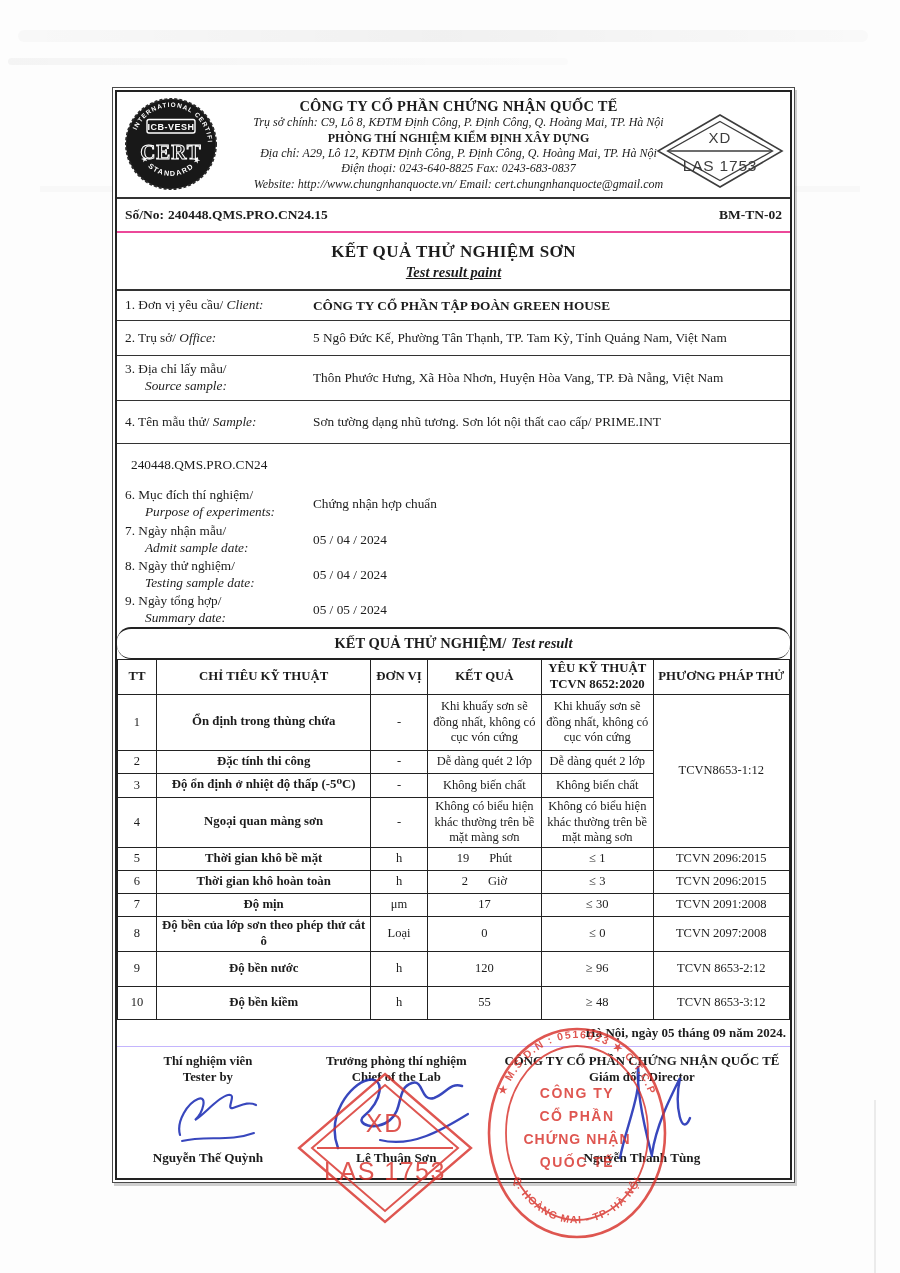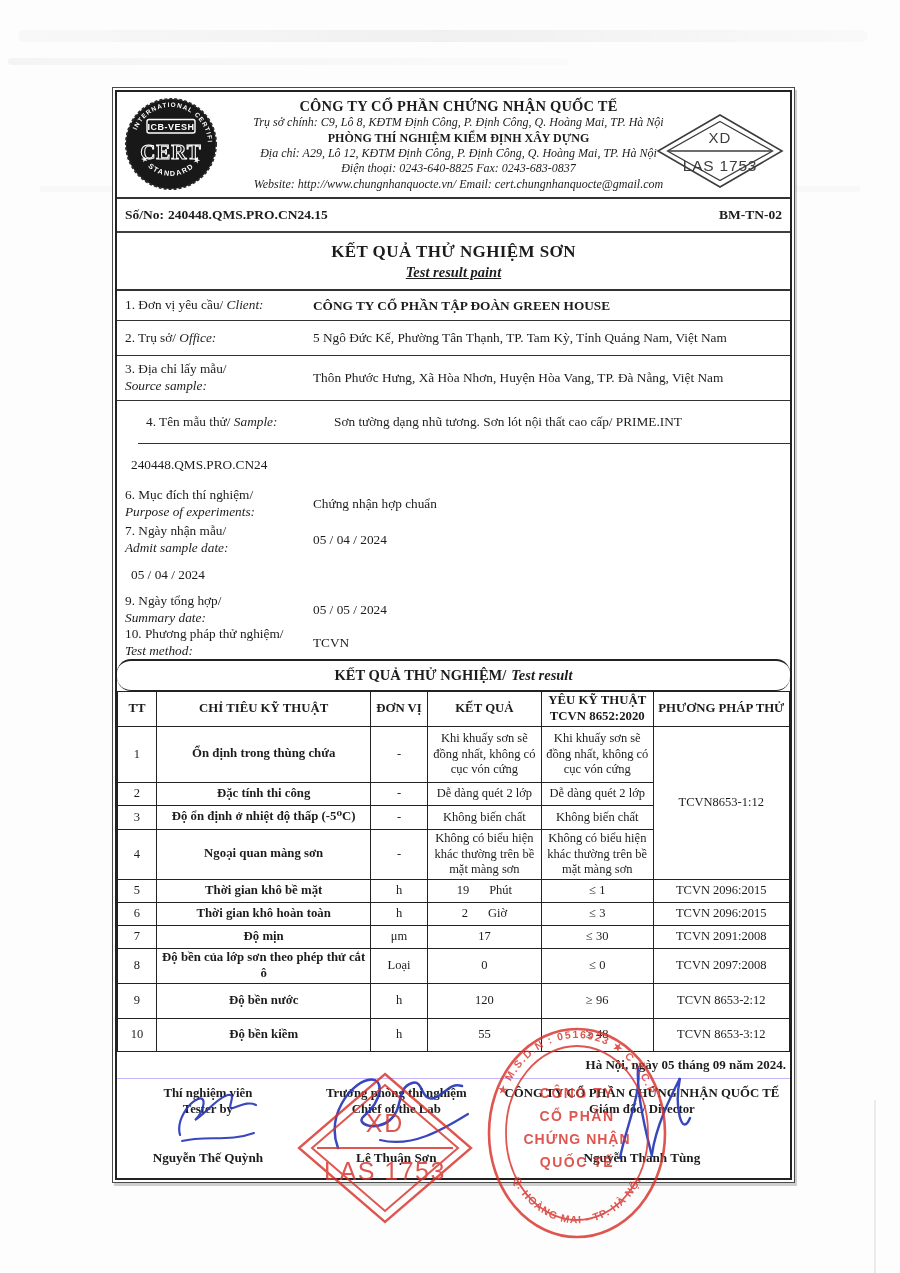--- a/index.html
+++ b/index.html
@@ -38,45 +38,45 @@
   }
   .seal-wrap{position:absolute;left:8px;top:6px;width:92px;height:92px;}
   .accred-wrap{position:absolute;right:6px;top:22px;width:128px;height:74px;}
   .lh-center{width:440px;text-align:center;line-height:1.28;margin-left:10px;}
   .lh-company{font-weight:bold;font-size:14.5px;letter-spacing:.2px;}
   .lh-addr{font-style:italic;font-size:12px;}
   .lh-lab{font-weight:bold;font-size:12px;}
 
   
   .docno-row{
-    height:32px;border-bottom:2px solid #404040;
+    height:32px;border-bottom:2px solid #ec4899;
     display:flex;align-items:center;justify-content:space-between;
     padding:0 8px;font-weight:bold;font-size:13.5px;
   }
   .docno-left span{margin-right:4px;}
   
   .title-block{
     height:56px;border-bottom:2px solid #333;
     display:flex;flex-direction:column;align-items:center;justify-content:center;gap:2px;
   }
   .title-vi{font-weight:bold;font-size:17px;letter-spacing:.4px;}
   .title-en{font-weight:bold;font-style:italic;font-size:14.5px;text-decoration:underline;}
 
   
   .info-row{display:flex;align-items:center;padding:0 4px 0 8px;font-size:13.3px;}
   .info-row .lbl{width:182px;flex:none;line-height:1.25;}
   .info-row .lbl .en{font-style:italic;}
-  .info-row.stack .lbl .en{display:block;}
+  .info-row.stack .lbl .en{display:block;margin-left:20px;}
   .info-row .val{flex:1;padding-left:6px;line-height:1.3;padding-right:6px;}
   .info-row.v-bold .val{font-weight:bold;}
   .bordered{border-bottom:1.5px solid #333;}
   .ir1{height:29px;}
   .ir2{height:34px;}
   .ir3{height:44px;}
-  .ir4{height:42px;margin-left:21px;}
+  .ir4{height:42px;}
   .ir5{height:42px;}
   .ir6{height:36px;}
   .ir7{height:35px;}
   .ir8{height:35px;}
   .ir9{height:35px;}
   .ir10{height:32px;}
 
   
   .results-title{
     height:29px;border-top:2px solid #222;border-bottom:1px solid #222;
@@ -211,29 +211,26 @@
     </div>
     <div class="info-row stack ir6">
       <div class="lbl"><span class="vi">6. Mục đích thí nghiệm/</span><span class="en">Purpose of experiments:</span></div>
       <div class="val">Chứng nhận hợp chuẩn</div>
     </div>
     <div class="info-row stack ir7">
       <div class="lbl"><span class="vi">7. Ngày nhận mẫu/</span><span class="en">Admit sample date:</span></div>
       <div class="val">05 / 04 / 2024</div>
     </div>
     <div class="info-row stack ir8">
+      <div class="lbl"><span class="vi">8. Ngày thử nghiệm/</span><span class="en">Testing sample date:</span></div>
       <div class="val">05 / 04 / 2024</div>
     </div>
     <div class="info-row stack ir9">
       <div class="lbl"><span class="vi">9. Ngày tổng hợp/</span><span class="en">Summary date:</span></div>
       <div class="val">05 / 05 / 2024</div>
-    </div>
-    <div class="info-row stack ir10">
-      <div class="lbl"><span class="vi">10. Phương pháp thử nghiệm/</span><span class="en">Test method:</span></div>
-      <div class="val">TCVN</div>
     </div>
 
     <div class="results-title">
       <span class="vi">KẾT QUẢ THỬ NGHIỆM/</span>
       <span class="en">Test result</span>
     </div>
 
     <table class="results">
       <colgroup>
         <col style="width:5.8%">

